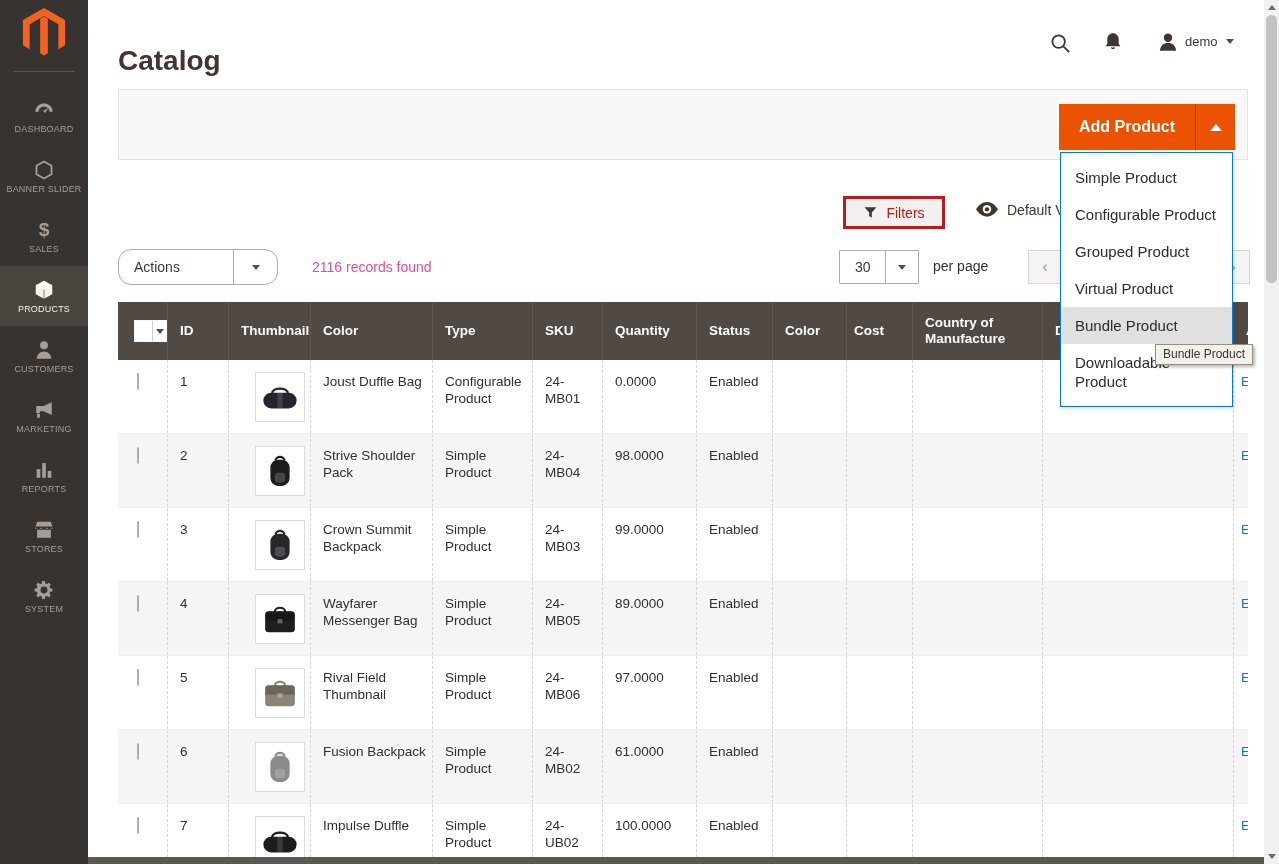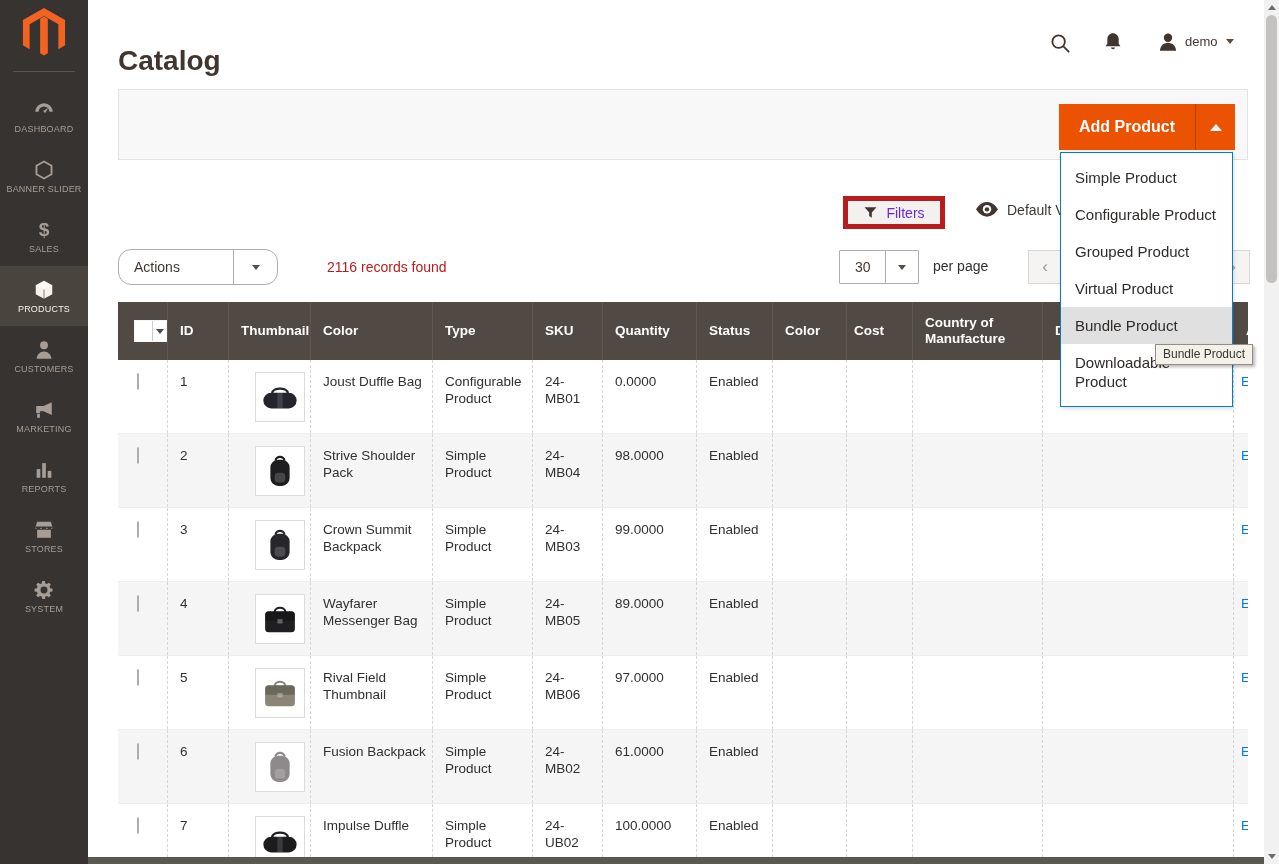--- a/index.html
+++ b/index.html
@@ -28,32 +28,32 @@
   .hdr-caret{position:absolute;left:1226px;top:39px;}
 
   
   .page-actions{position:absolute;left:118px;top:89px;width:1130px;height:71px;background:#f8f8f8;border:1px solid #e3e3e3;}
   .add-product{position:absolute;left:1059px;top:104px;width:176px;height:46px;background:#eb5202;display:flex;cursor:pointer;z-index:21;}
   .add-product .main{flex:1;display:flex;align-items:center;justify-content:center;color:#fff;font-size:16px;font-weight:bold;}
   .add-product .toggle{width:40px;display:flex;align-items:center;justify-content:center;border-left:1px solid rgba(0,0,0,.25);}
   .caret-up-w{width:0;height:0;border-left:6px solid transparent;border-right:6px solid transparent;border-bottom:7px solid #fff;}
 
   
-  .btn-filters{position:absolute;left:843px;top:196px;width:102px;height:33px;background:#f2f1f0;border:5px solid #b91c1c;display:flex;align-items:center;justify-content:center;gap:8px;font-size:14px;color:#6d28d9;cursor:pointer;}
+  .btn-filters{position:absolute;left:843px;top:196px;width:102px;height:33px;background:#f2f1f0;border:3px solid #b91c1c;display:flex;align-items:center;justify-content:center;gap:8px;font-size:14px;color:#b91c1c;cursor:pointer;}
   .view-control{position:absolute;left:976px;top:202px;display:flex;align-items:center;gap:9px;cursor:pointer;}
   .view-control .lbl{font-size:14px;color:#41362f;white-space:nowrap;}
 
   .sel{position:absolute;background:#fff;border:1px solid #adadad;border-radius:1px;display:flex;cursor:pointer;}
   .sel .val{flex:1;display:flex;align-items:center;padding-left:15px;font-size:14px;color:#41362f;}
   .sel .arrow{display:flex;align-items:center;justify-content:center;border-left:1px solid #adadad;}
   .sel-actions{left:118px;top:249px;width:160px;height:36px;border-radius:13px;}
   .sel-actions .arrow{width:44px;}
   .sel-perpage{left:839px;top:250px;width:80px;height:34px;}
   .sel-perpage .arrow{width:33px;}
-  .records{position:absolute;left:312px;top:259px;font-size:14px;color:#b91c1c;margin-left:15px;}
+  .records{position:absolute;left:312px;top:259px;font-size:14px;color:#ec4899;}
   .perpage-lbl{position:absolute;left:933px;top:258px;font-size:14px;color:#303030;}
   .pg-btn{position:absolute;top:250px;width:34px;height:34px;background:#f5f4f3;border:1px solid #d9d7d5;color:#9d9894;font-size:17px;display:flex;align-items:center;justify-content:center;cursor:pointer;}
   .pg-prev{left:1028px;}
   .pg-next{left:1216px;}
 
   
   .grid{position:absolute;left:118px;top:302px;width:1130px;height:555px;overflow:hidden;}
   .grid-inner{width:1175px;}
   .g-row{display:flex;width:1175px;}
   .g-head{background:#514943;height:58px;}

